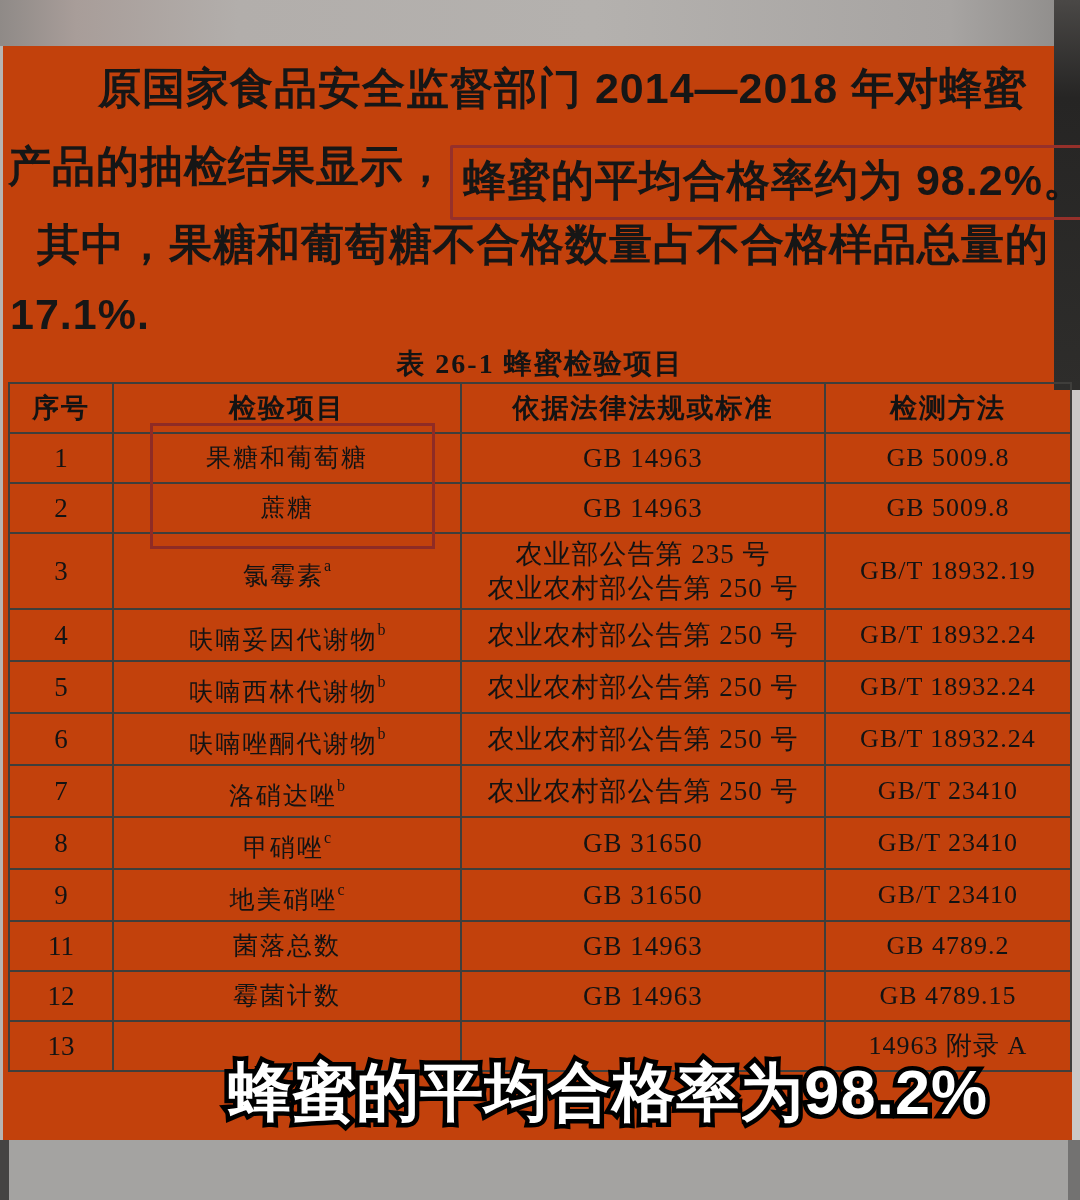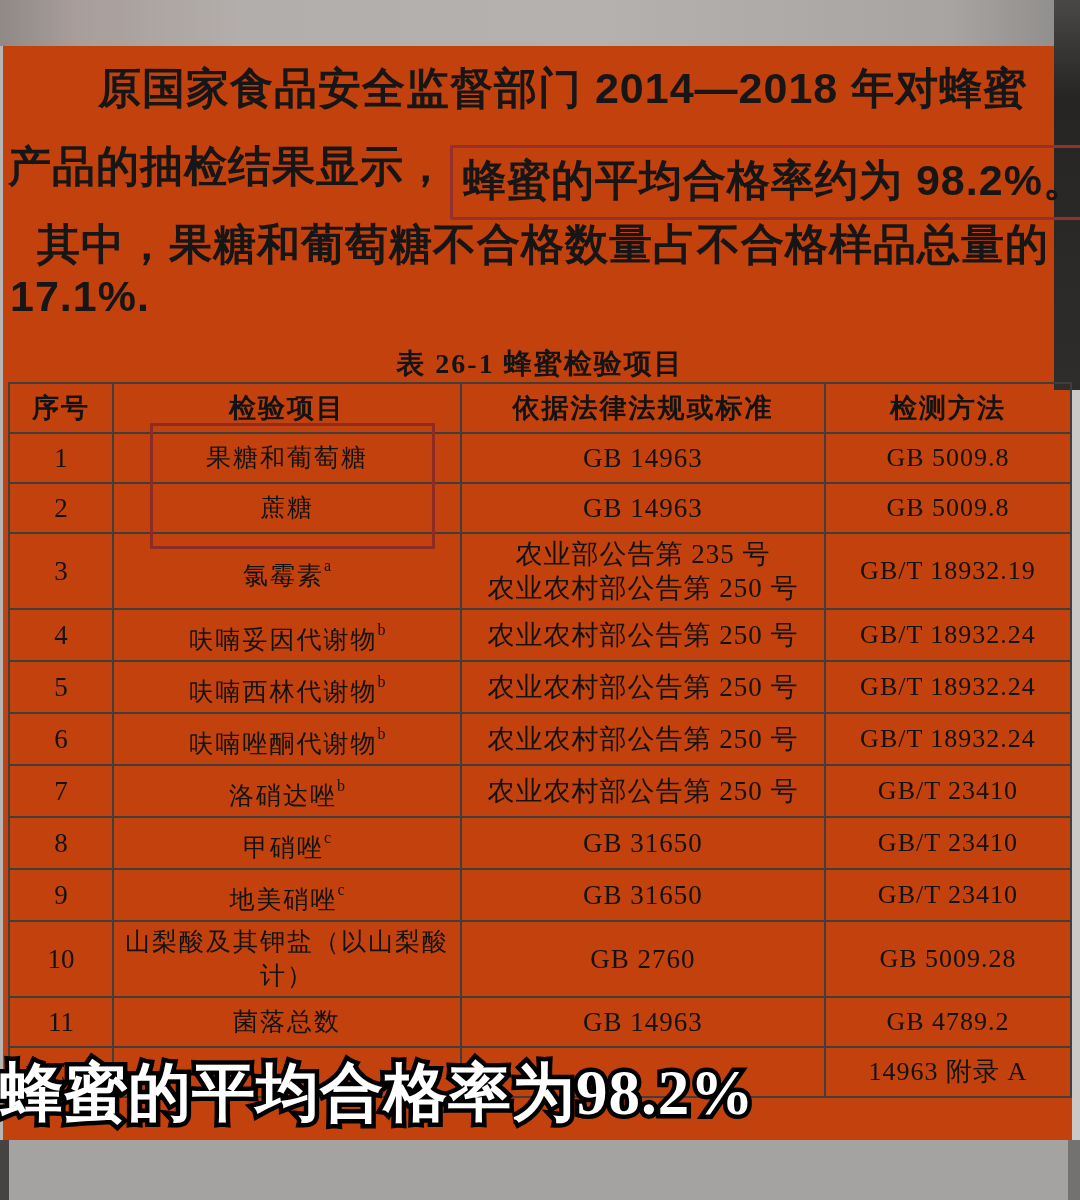--- a/index.html
+++ b/index.html
@@ -25,21 +25,21 @@
     background:linear-gradient(#4a4846 0%,#262524 25%,#2e2d2b 100%);
   }
   .strip-right-light{position:absolute; left:1072px; top:390px; width:8px; height:750px; background:#cbc9c7;}
   .strip-left{position:absolute; left:0; top:46px; width:3px; height:1094px; background:#b7b5b3;}
 
   
   .pline{position:absolute; font-size:43px; font-weight:700; letter-spacing:1px; white-space:nowrap; color:#161616;}
   .pline1{left:98px; top:60px;}
   .pline2{left:8px;  top:138px;}
   .pline3{left:0;  top:216px;margin-left:37px;}
-  .pline4{left:10px; top:272px;}
+  .pline4{left:10px; top:290px;}
   .hl-box{
     display:inline-block; border:3px solid #96302a; border-radius:2px;
     padding:4px 10px 7px 10px; margin-left:2px; vertical-align:-14px;
   }
 
   
   .table-title{
     position:absolute; left:0; top:331px; width:1080px; text-align:center;
     font-family:"Liberation Serif", serif; font-size:28px; font-weight:700; color:#141414;
     letter-spacing:2px;
@@ -67,23 +67,23 @@
   .basis-line{display:block; line-height:34px;}
 
   
   .table-red-box{
     position:absolute; left:150px; top:423px; width:279px; height:120px;
     border:3px solid #8f2b25; pointer-events:none;
   }
 
   
   .subtitle{
-    position:absolute; left:0; top:1050px; width:988px; text-align:left;
+    position:absolute; left:0; top:1050px; width:988px; text-align:right;
     font-size:63px; font-weight:700; color:#ffffff; letter-spacing:1px;
-    white-space:nowrap; z-index:5;font-family:Liberation Serif, serif;
+    white-space:nowrap; z-index:5;
   }
   .subtitle::before{
     content:attr(data-text);
     position:absolute; left:0; right:0; top:0; z-index:-1;
     -webkit-text-stroke:9px #000; color:#000;
     text-shadow:0 0 2px #000;
   }
 </style>
 </head>
 <body>
@@ -185,34 +185,34 @@
         </tr>
         <tr>
           <td class="no">9</td>
           <td class="item">地美硝唑<sup>c</sup></td>
           <td class="basis">
             <span class="basis-line">GB 31650</span>
           </td>
           <td class="method">GB/T 23410</td>
         </tr>
         <tr>
-          <td class="no">10</td>
-          <td class="item">山梨酸及其钾盐（以山梨酸计）</td>
-          <td class="basis">
-            <span class="basis-line">GB 2760</span>
-          </td>
-          <td class="method">GB 5009.28</td>
-        </tr>
-        <tr>
           <td class="no">11</td>
           <td class="item">菌落总数</td>
           <td class="basis">
             <span class="basis-line">GB 14963</span>
           </td>
           <td class="method">GB 4789.2</td>
+        </tr>
+        <tr>
+          <td class="no">12</td>
+          <td class="item">霉菌计数</td>
+          <td class="basis">
+            <span class="basis-line">GB 14963</span>
+          </td>
+          <td class="method">GB 4789.15</td>
         </tr>
         <tr>
           <td class="no">13</td>
           <td class="item"></td>
           <td class="basis">
             <span class="basis-line"></span>
           </td>
           <td class="method">14963 附录 A</td>
         </tr>
       </tbody>

